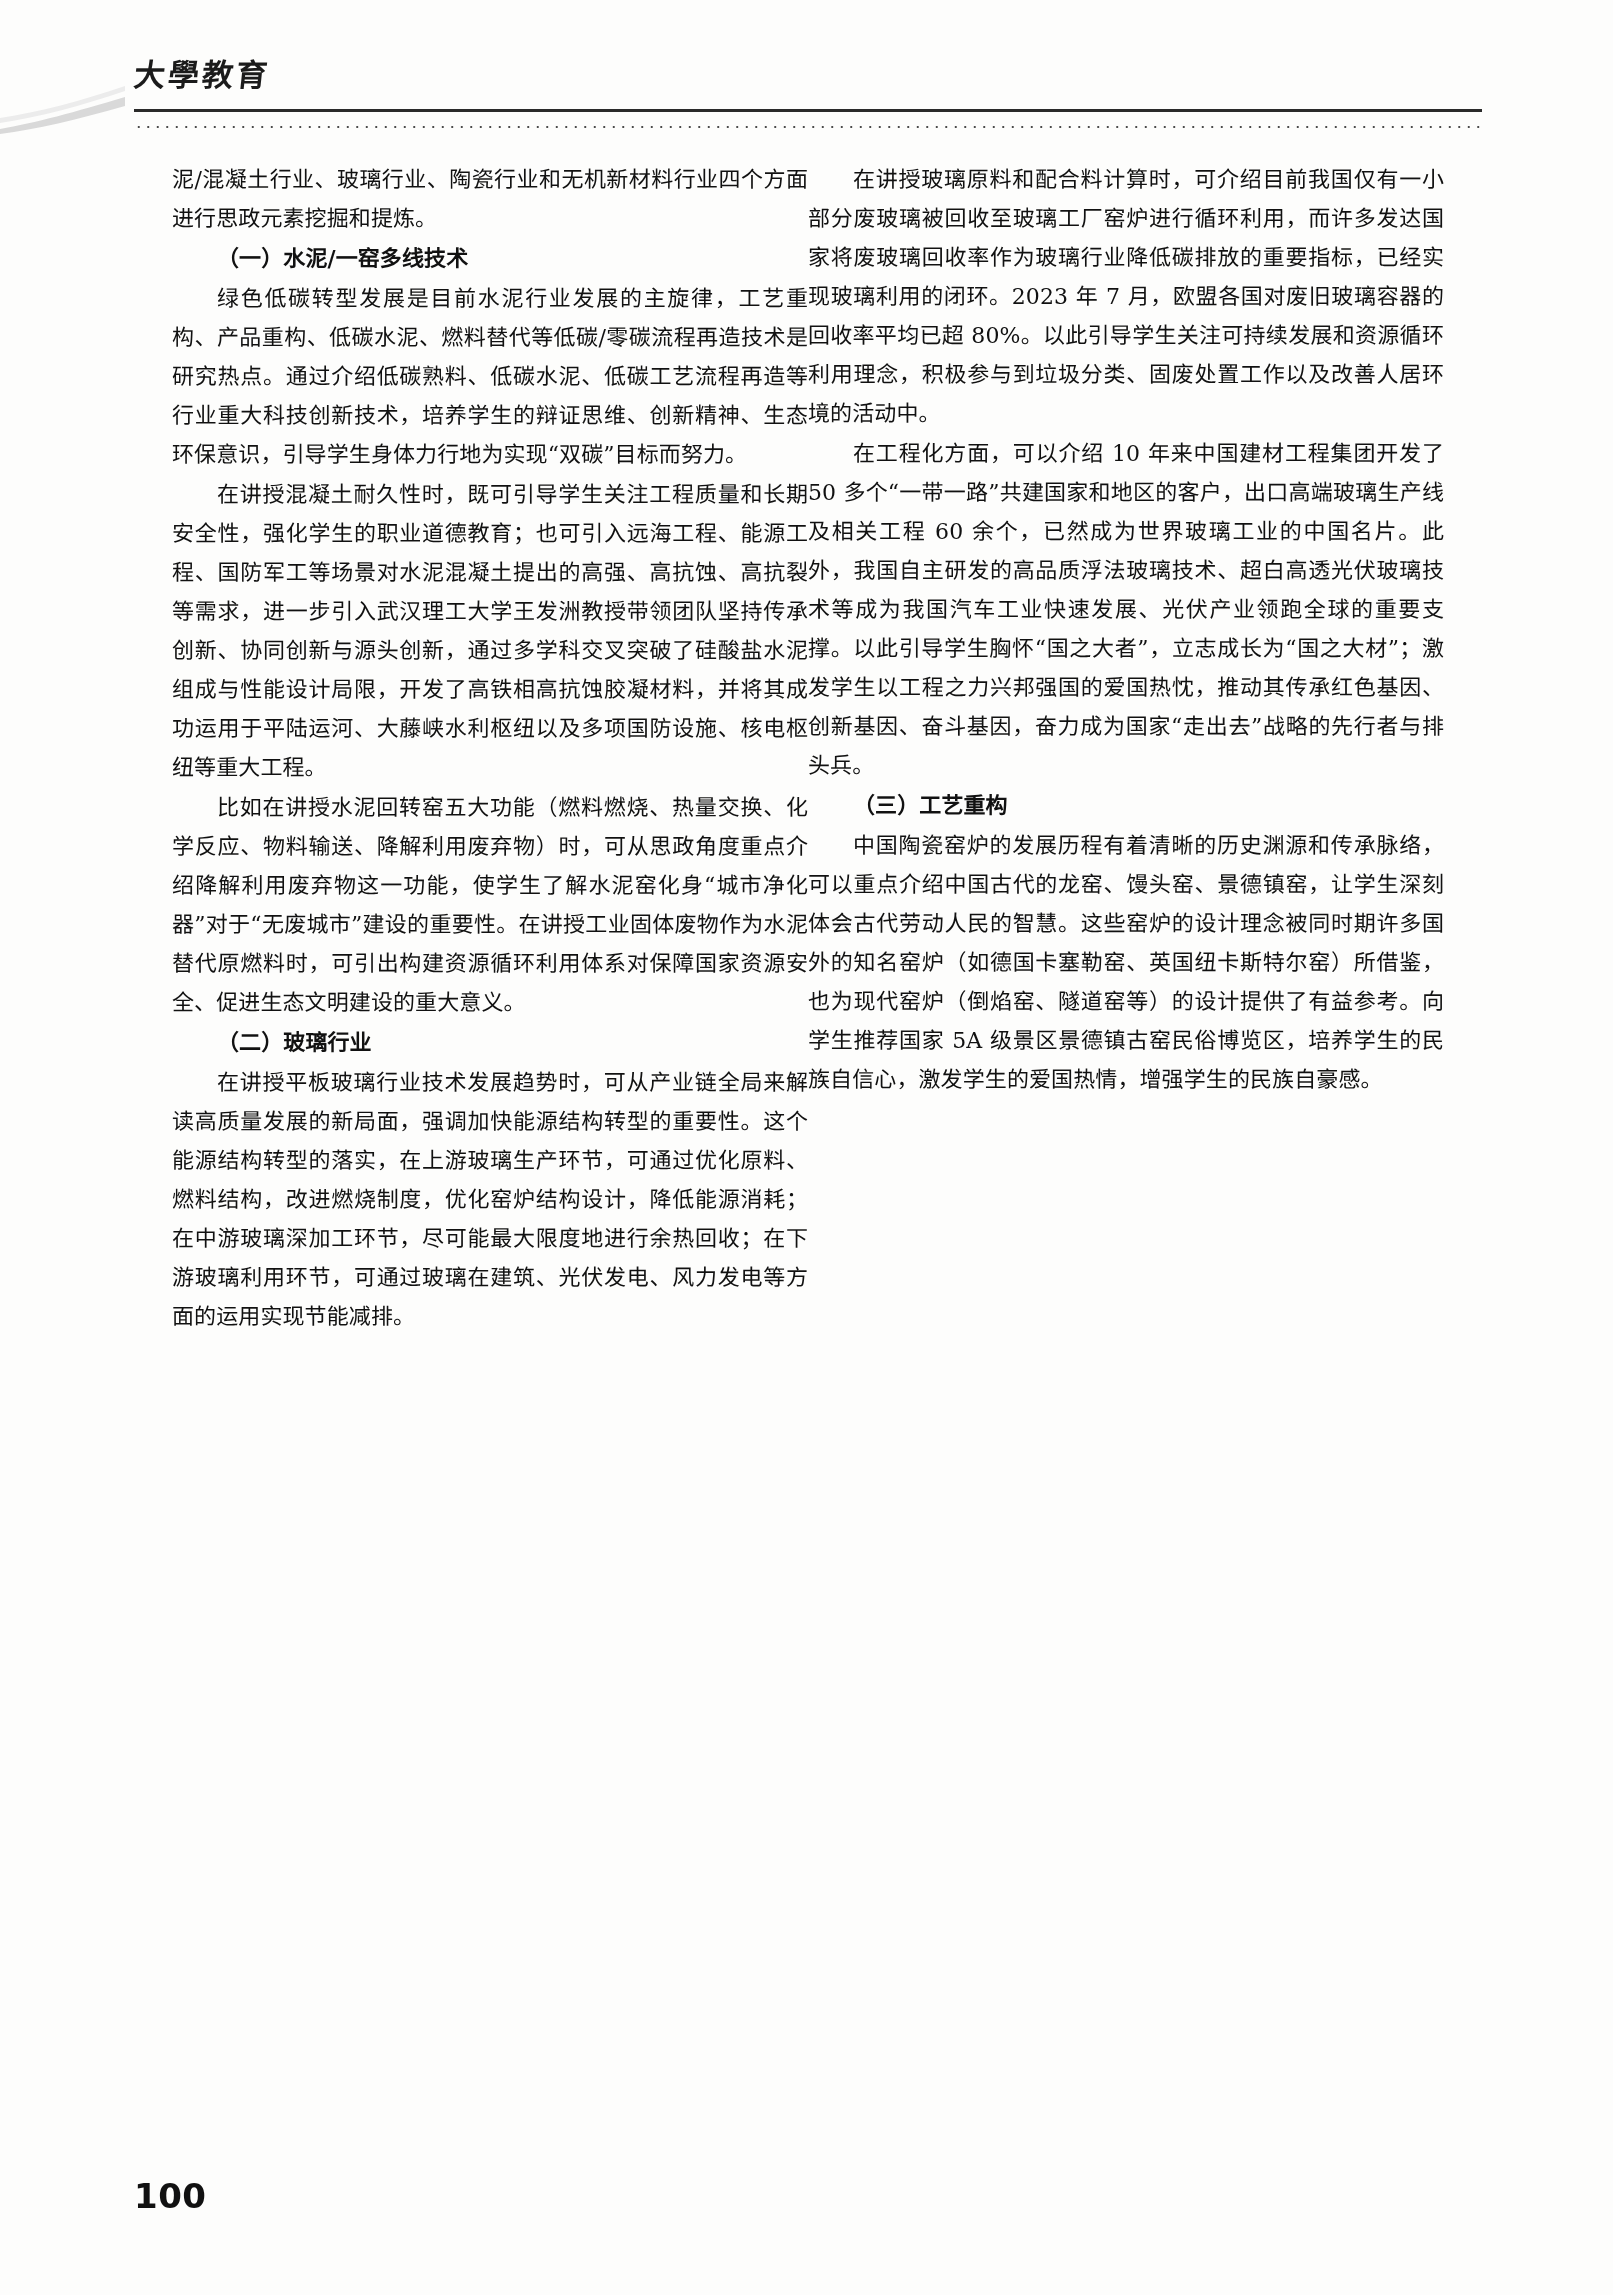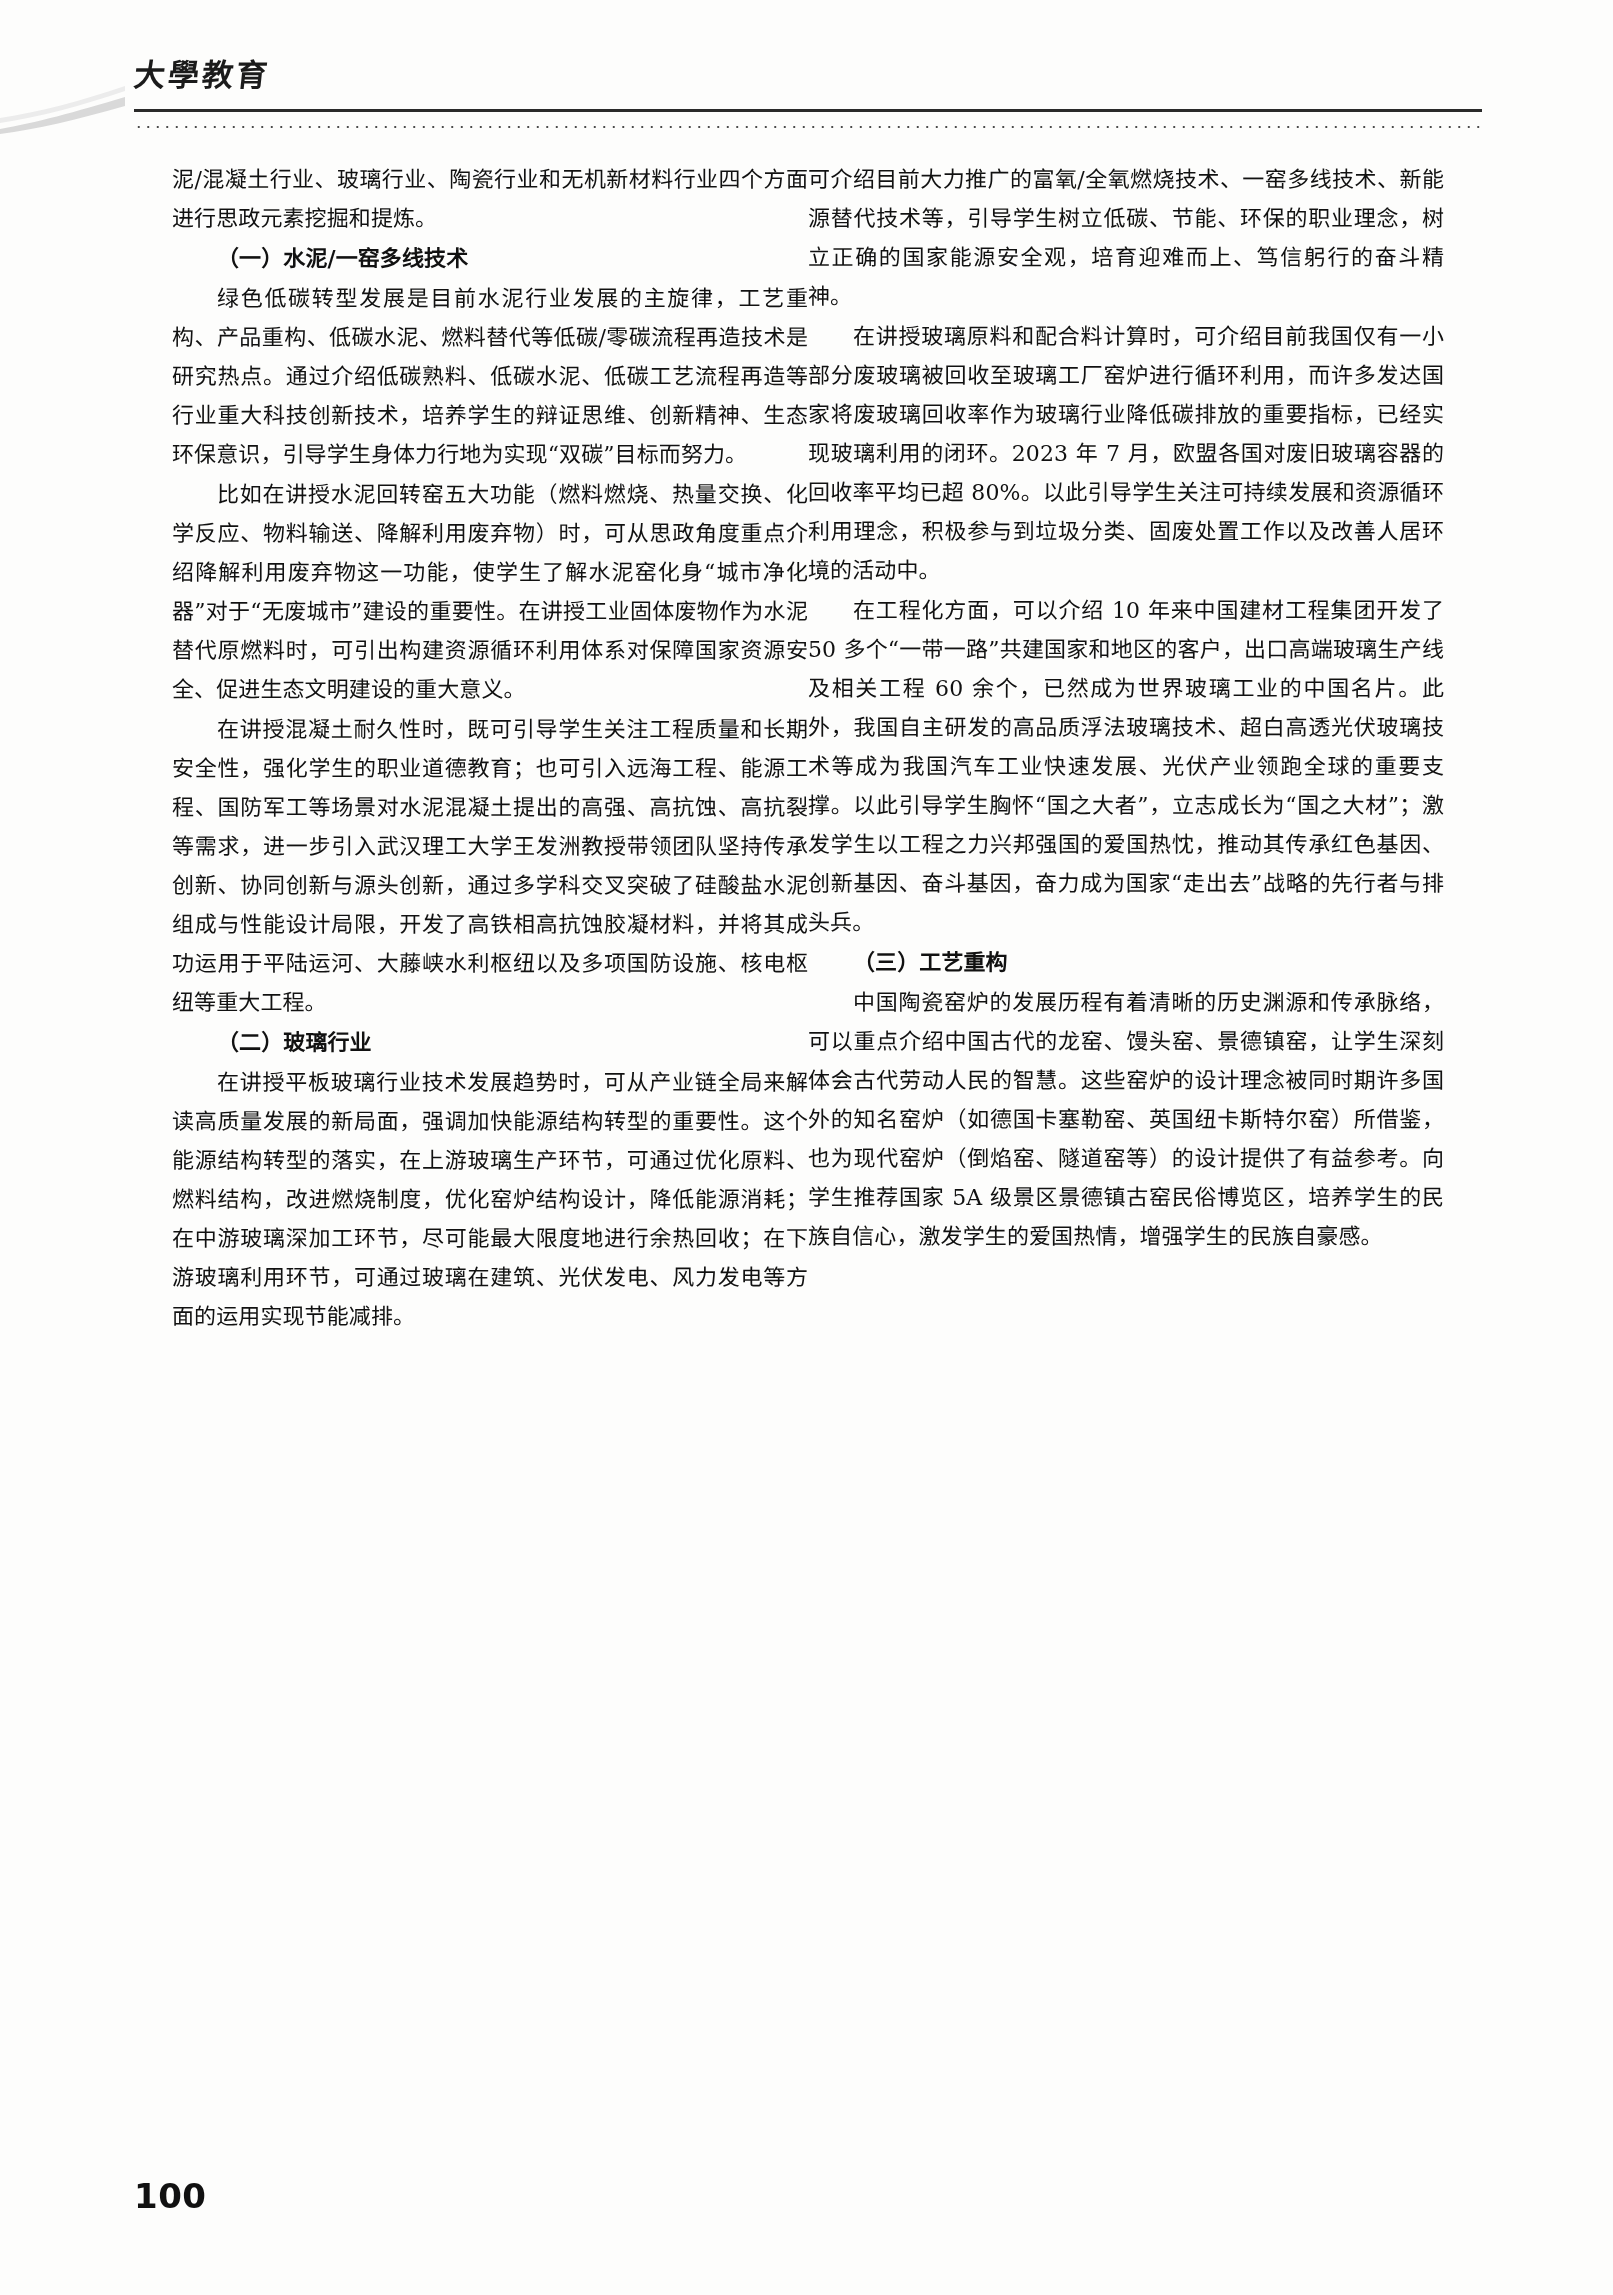--- a/index.html
+++ b/index.html
@@ -124,27 +124,26 @@
     <div class="masthead-text">大學教育</div>
   </div>
   <div class="header-rule"></div>
   <div class="header-dots"></div>
 
   <div class="columns">
     <div class="col" id="col-left">
         <p class="noindent">泥/混凝土行业、玻璃行业、陶瓷行业和无机新材料行业四个方面进行思政元素挖掘和提炼。</p>
         <p class="heading">（一）水泥/一窑多线技术</p>
         <p class="indent">绿色低碳转型发展是目前水泥行业发展的主旋律，工艺重构、产品重构、低碳水泥、燃料替代等低碳/零碳流程再造技术是研究热点。通过介绍低碳熟料、低碳水泥、低碳工艺流程再造等行业重大科技创新技术，培养学生的辩证思维、创新精神、生态环保意识，引导学生身体力行地为实现“双碳”目标而努力。</p>
+        <p class="indent">在讲授混凝土耐久性时，既可引导学生关注工程质量和长期安全性，强化学生的职业道德教育；也可引入远海工程、能源工程、国防军工等场景对水泥混凝土提出的高强、高抗蚀、高抗裂等需求，进一步引入武汉理工大学王发洲教授带领团队坚持传承创新、协同创新与源头创新，通过多学科交叉突破了硅酸盐水泥组成与性能设计局限，开发了高铁相高抗蚀胶凝材料，并将其成功运用于平陆运河、大藤峡水利枢纽以及多项国防设施、核电枢纽等重大工程。</p>
         <p class="indent">比如在讲授水泥回转窑五大功能（燃料燃烧、热量交换、化学反应、物料输送、降解利用废弃物）时，可从思政角度重点介绍降解利用废弃物这一功能，使学生了解水泥窑化身“城市净化器”对于“无废城市”建设的重要性。在讲授工业固体废物作为水泥替代原燃料时，可引出构建资源循环利用体系对保障国家资源安全、促进生态文明建设的重大意义。</p>
-        <p class="indent">在讲授混凝土耐久性时，既可引导学生关注工程质量和长期安全性，强化学生的职业道德教育；也可引入远海工程、能源工程、国防军工等场景对水泥混凝土提出的高强、高抗蚀、高抗裂等需求，进一步引入武汉理工大学王发洲教授带领团队坚持传承创新、协同创新与源头创新，通过多学科交叉突破了硅酸盐水泥组成与性能设计局限，开发了高铁相高抗蚀胶凝材料，并将其成功运用于平陆运河、大藤峡水利枢纽以及多项国防设施、核电枢纽等重大工程。</p>
         <p class="heading">（二）玻璃行业</p>
         <p class="indent">在讲授平板玻璃行业技术发展趋势时，可从产业链全局来解读高质量发展的新局面，强调加快能源结构转型的重要性。这个能源结构转型的落实，在上游玻璃生产环节，可通过优化原料、燃料结构，改进燃烧制度，优化窑炉结构设计，降低能源消耗；在中游玻璃深加工环节，尽可能最大限度地进行余热回收；在下游玻璃利用环节，可通过玻璃在建筑、光伏发电、风力发电等方面的运用实现节能减排。</p>
       </div>
     <div class="col" id="col-right">
-        <p class="noindent">可介绍目前大力推广的富氧/全氧燃烧技术、一窑多线技术、新能源替代技术等，引导学生树立低碳、节能、环保的职业理念，树立正确的国家能源安全观，培育迎难而上、笃信躬行的奋斗精神。</p>
         <p class="indent">在讲授玻璃原料和配合料计算时，可介绍目前我国仅有一小部分废玻璃被回收至玻璃工厂窑炉进行循环利用，而许多发达国家将废玻璃回收率作为玻璃行业降低碳排放的重要指标，已经实现玻璃利用的闭环。2023 年 7 月，欧盟各国对废旧玻璃容器的回收率平均已超 80%。以此引导学生关注可持续发展和资源循环利用理念，积极参与到垃圾分类、固废处置工作以及改善人居环境的活动中。</p>
         <p class="indent">在工程化方面，可以介绍 10 年来中国建材工程集团开发了 50 多个“一带一路”共建国家和地区的客户，出口高端玻璃生产线及相关工程 60 余个，已然成为世界玻璃工业的中国名片。此外，我国自主研发的高品质浮法玻璃技术、超白高透光伏玻璃技术等成为我国汽车工业快速发展、光伏产业领跑全球的重要支撑。以此引导学生胸怀“国之大者”，立志成长为“国之大材”；激发学生以工程之力兴邦强国的爱国热忱，推动其传承红色基因、创新基因、奋斗基因，奋力成为国家“走出去”战略的先行者与排头兵。</p>
         <p class="heading">（三）工艺重构</p>
         <p class="indent">中国陶瓷窑炉的发展历程有着清晰的历史渊源和传承脉络，可以重点介绍中国古代的龙窑、馒头窑、景德镇窑，让学生深刻体会古代劳动人民的智慧。这些窑炉的设计理念被同时期许多国外的知名窑炉（如德国卡塞勒窑、英国纽卡斯特尔窑）所借鉴，也为现代窑炉（倒焰窑、隧道窑等）的设计提供了有益参考。向学生推荐国家 5A 级景区景德镇古窑民俗博览区，培养学生的民族自信心，激发学生的爱国热情，增强学生的民族自豪感。</p>
       </div>
   </div>
 
   <div class="folio">100</div>
 
 </div>

